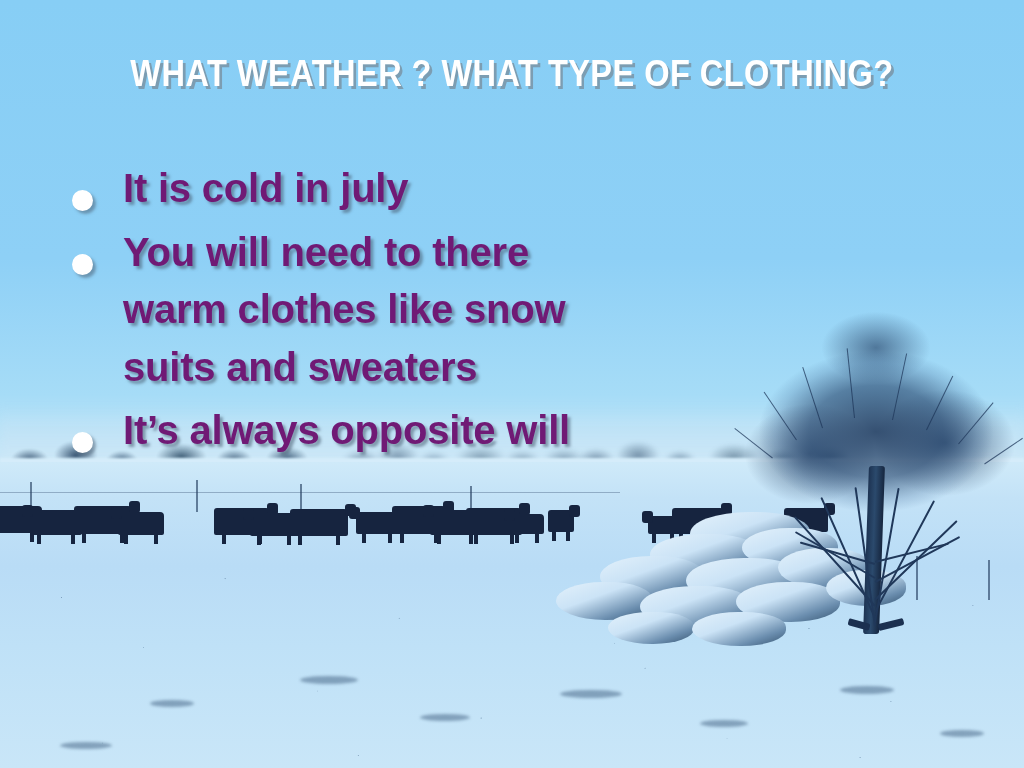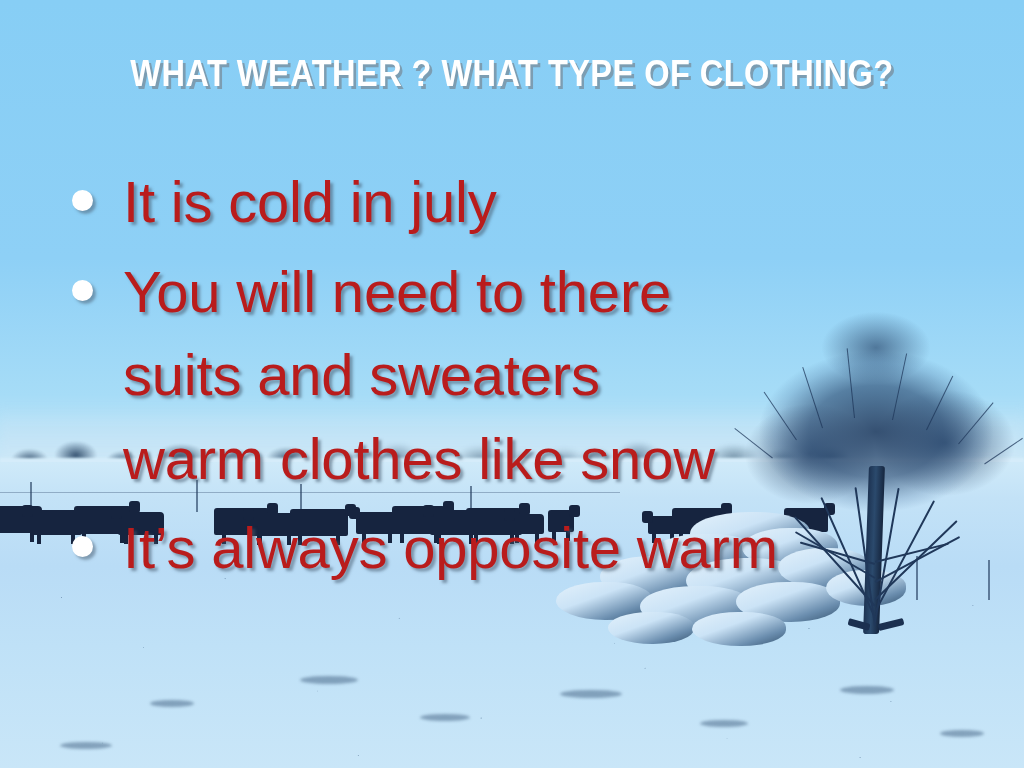--- a/index.html
+++ b/index.html
@@ -140,24 +140,24 @@
 
   .bullets{
     position:absolute;left:60px;top:160px;width:920px;
   }
   .bullet{
     position:relative;
     display:block;
     padding-left:63px;
     margin-bottom:6px;
     font-family:"Liberation Sans",sans-serif;
-    font-weight:400;
-    font-size:58px;
+    font-weight:700;
+    font-size:40px;
     line-height:1.44;
-    color:#b91c1c;
+    color:#701a75;
     text-shadow:3px 3px 3px rgba(70,90,110,.55);
     letter-spacing:-.2px;
   }
   .dot{
     position:absolute;left:12px;top:30px;
     width:21px;height:21px;border-radius:50%;
     background:#ffffff;
     box-shadow:3px 3px 3px rgba(70,90,110,.5);
   }
   .bline{display:block;}
@@ -289,24 +289,24 @@
   <div class="bullets">
 
     <div class="bullet">
       <span class="dot"></span>
       <span class="bline">It is cold in july</span>
     </div>
 
     <div class="bullet">
       <span class="dot"></span>
       <span class="bline">You will need to there</span>
+      <span class="bline">warm clothes like snow</span>
       <span class="bline">suits and sweaters</span>
-      <span class="bline">warm clothes like snow</span>
     </div>
 
     <div class="bullet">
       <span class="dot"></span>
-      <span class="bline">It’s always opposite warm</span>
+      <span class="bline">It’s always opposite will</span>
     </div>
 
   </div>
 
 </div>
 
 </body></html>

